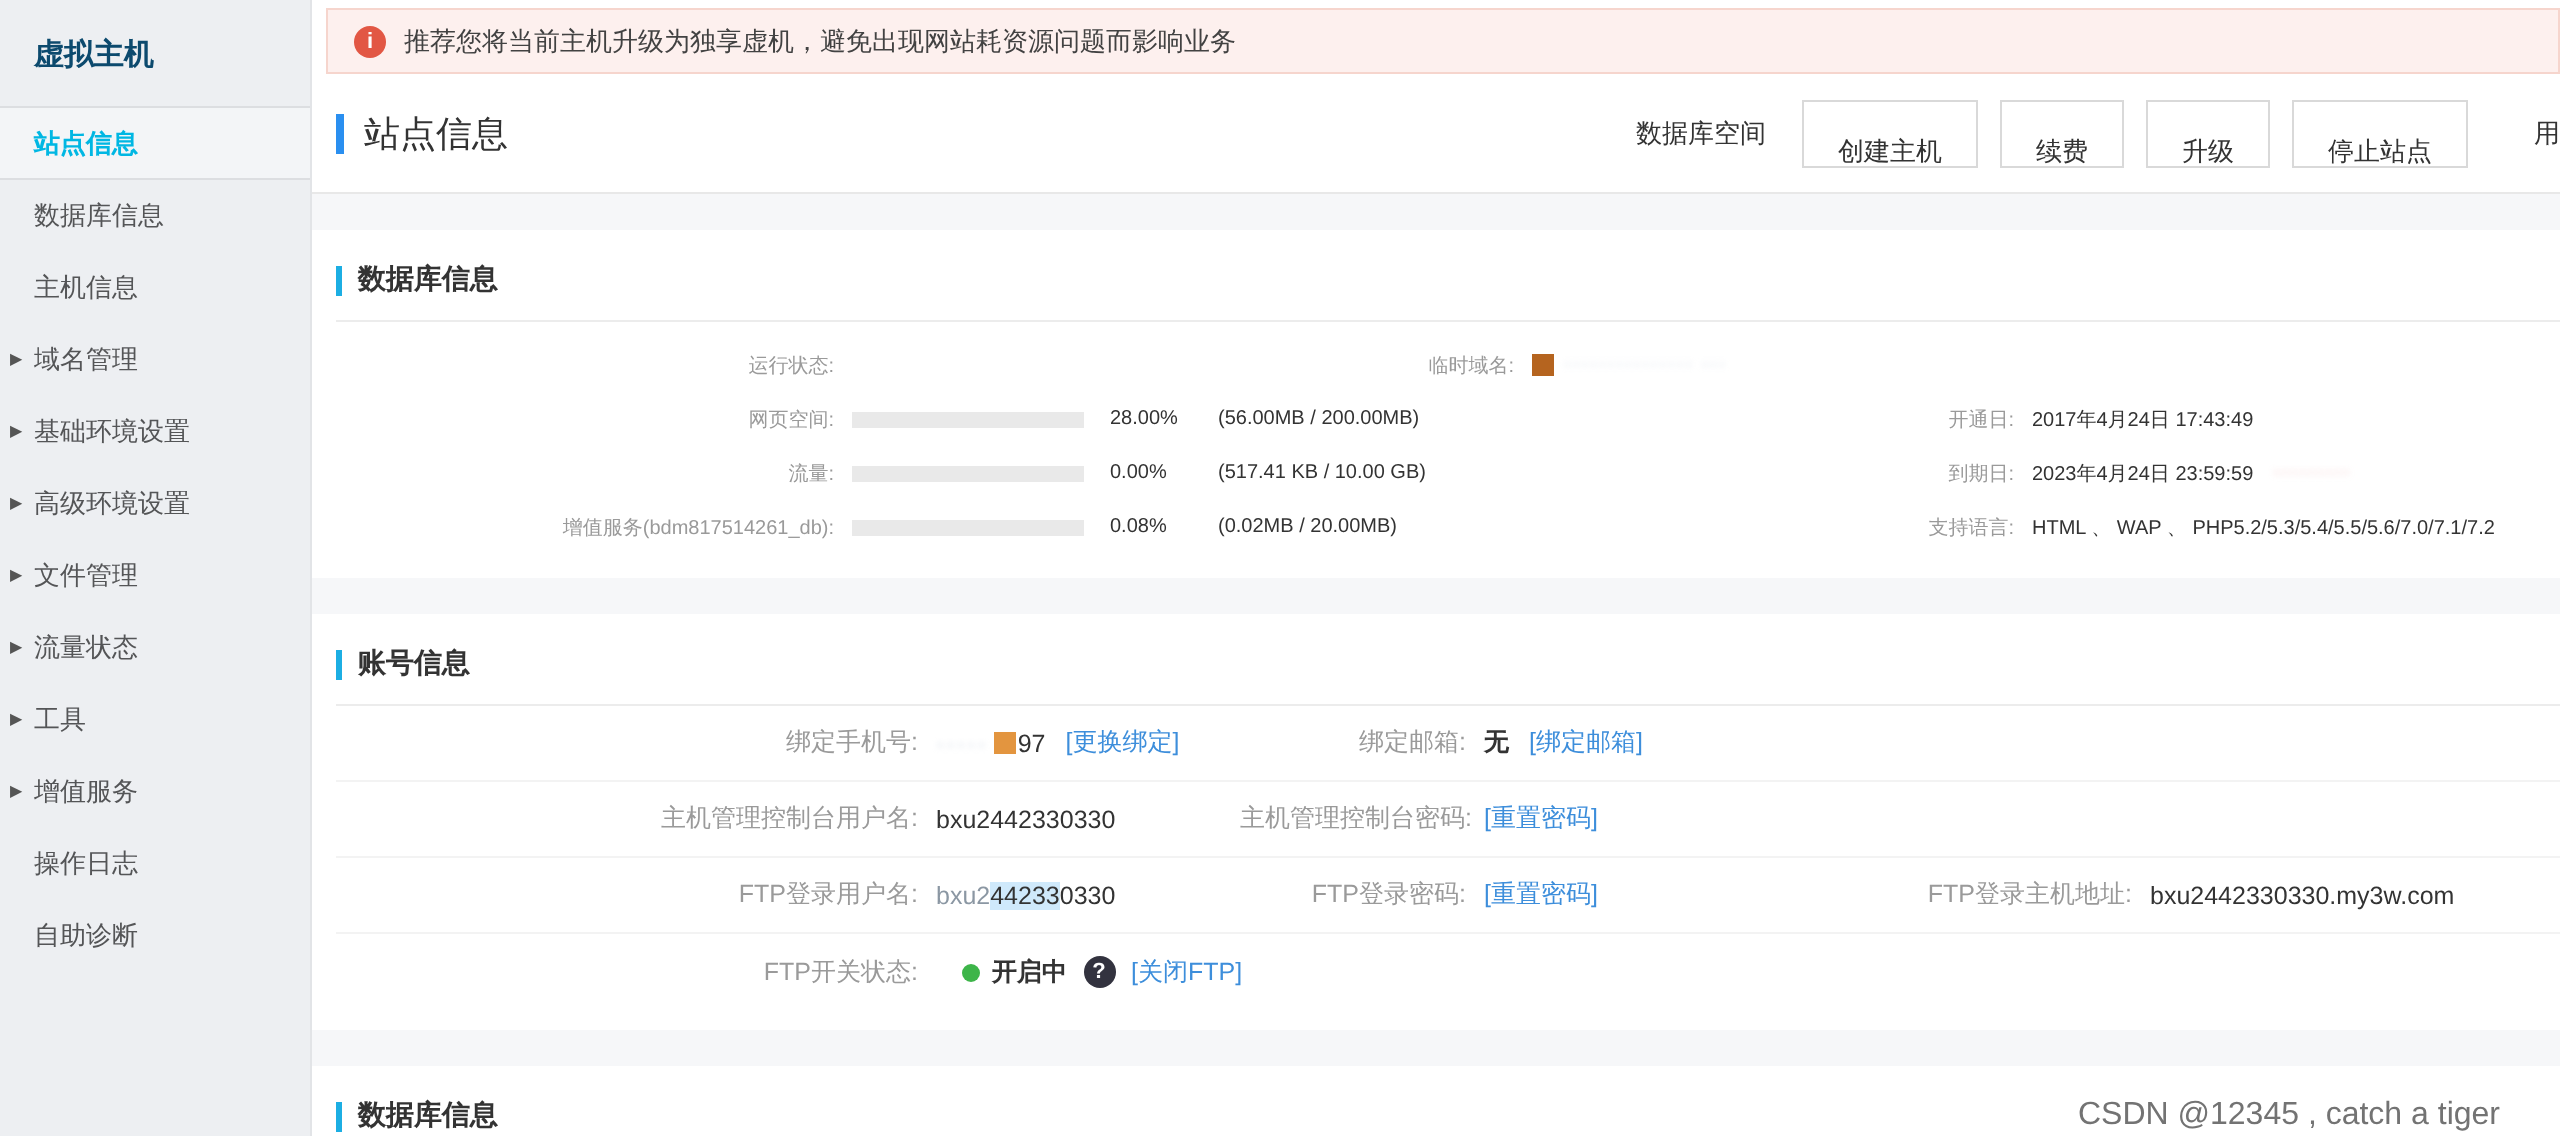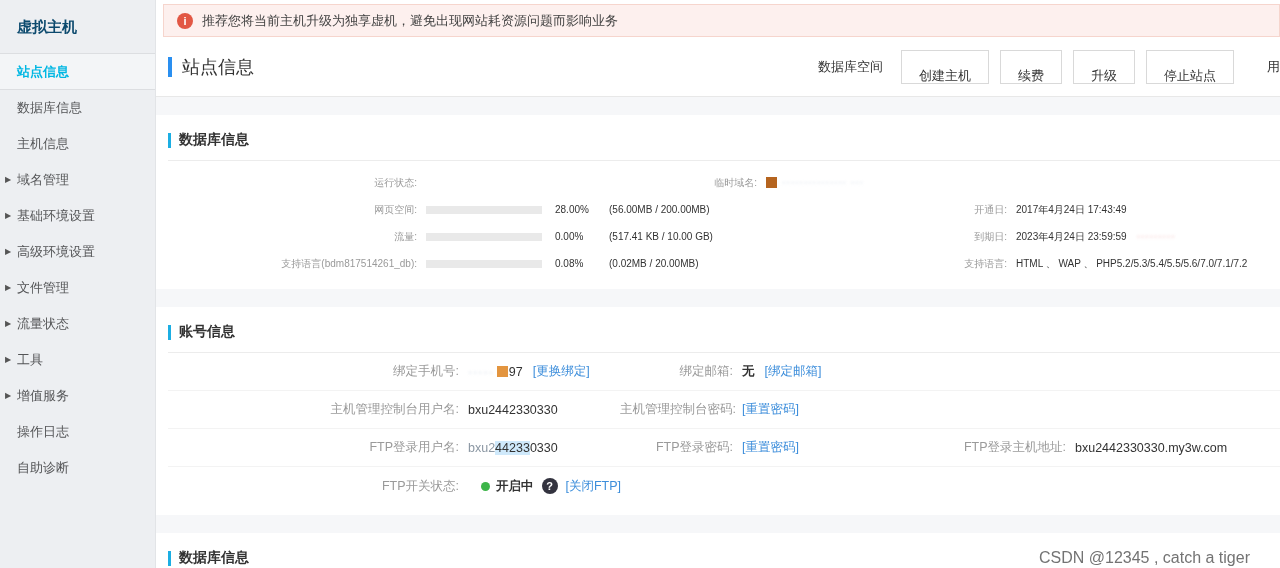--- a/index.html
+++ b/index.html
@@ -164,21 +164,21 @@
           <span>(517.41 KB / 10.00 GB)</span>
         </span>
         <span class="lbl">到期日:</span>
         <span class="val">
           <span>2023年4月24日 23:59:59</span>
           <span class="blurred-red">·········</span>
         </span>
       </div>
 
       <div class="wi-row">
-        <span class="lbl">支持语言(bdm817514261_db):</span>
+        <span class="lbl">增值服务(bdm817514261_db):</span>
         <span class="val">
           <span class="pbar"><span class="pfill" style="width: 1%;"></span></span>
           <span class="pct">0.08%</span>
           <span>(0.02MB / 20.00MB)</span>
         </span>
         <span class="lbl">支持语言:</span>
         <span class="val">HTML 、 WAP 、 PHP5.2/5.3/5.4/5.5/5.6/7.0/7.1/7.2</span>
       </div>
     </div>
   </div>

